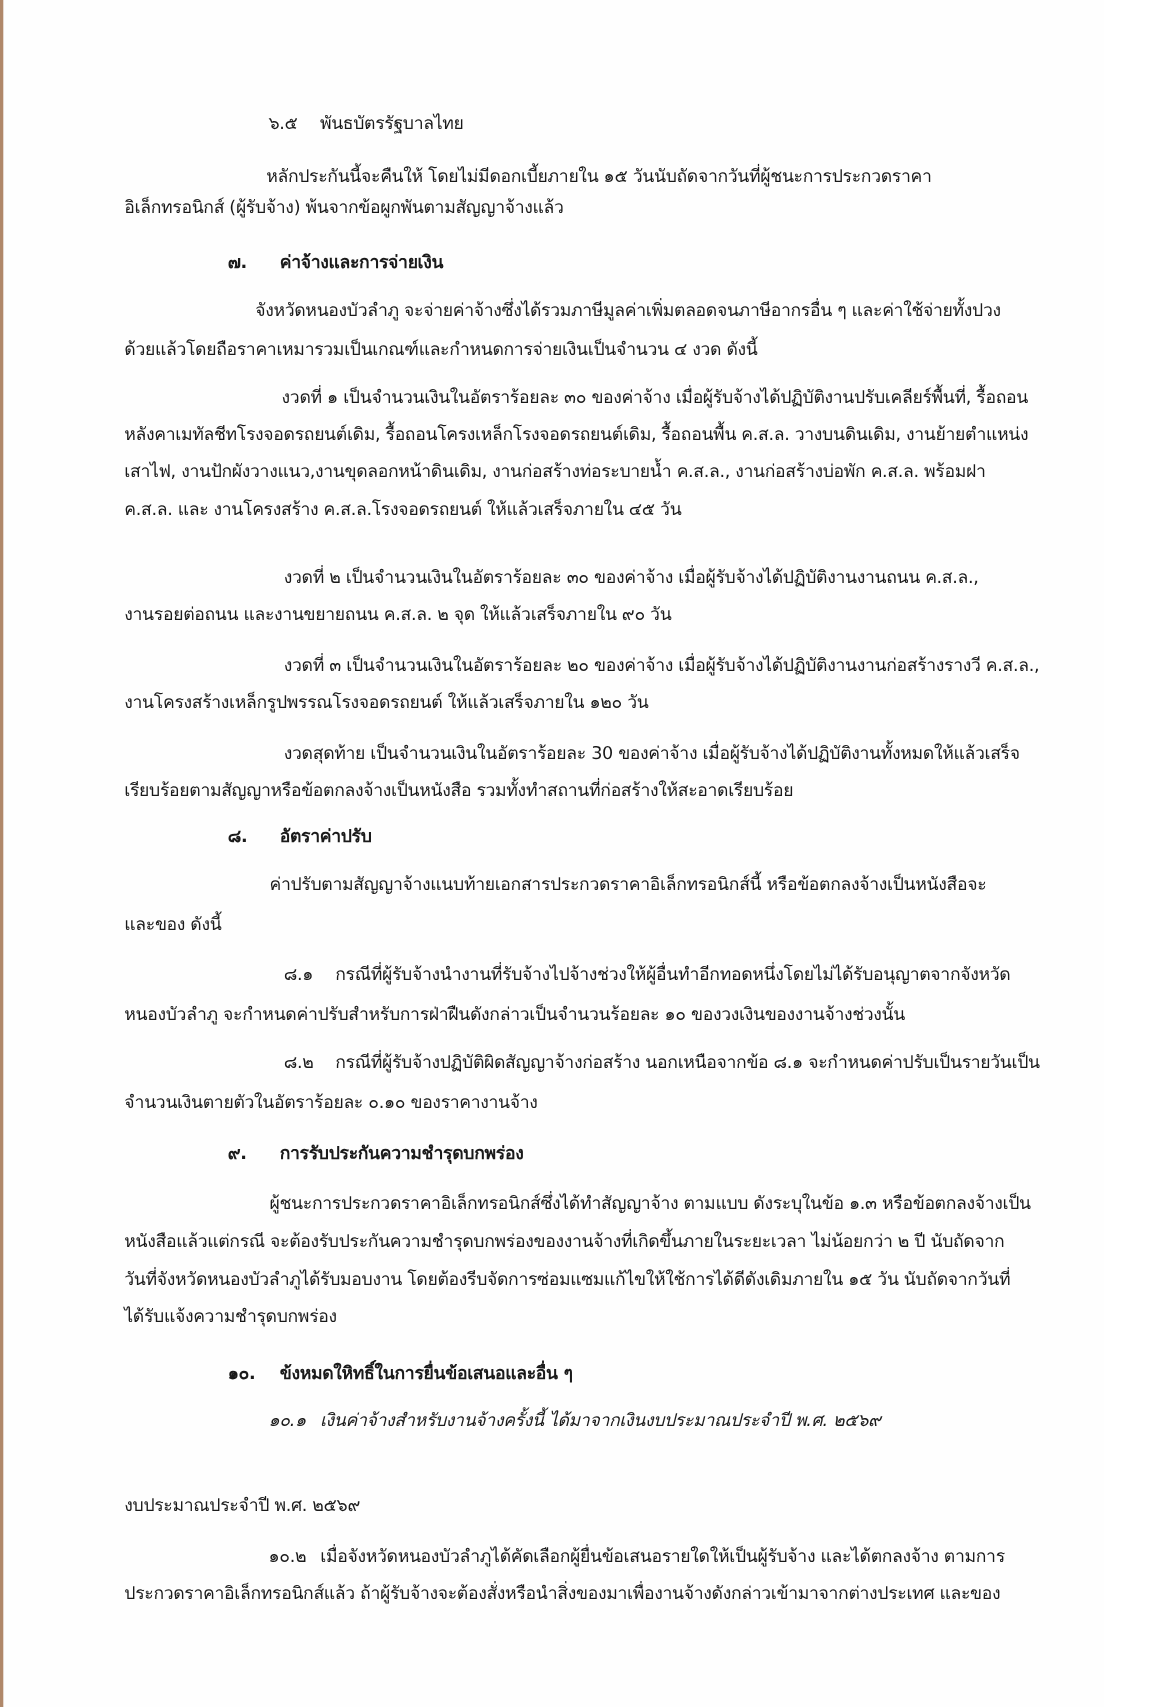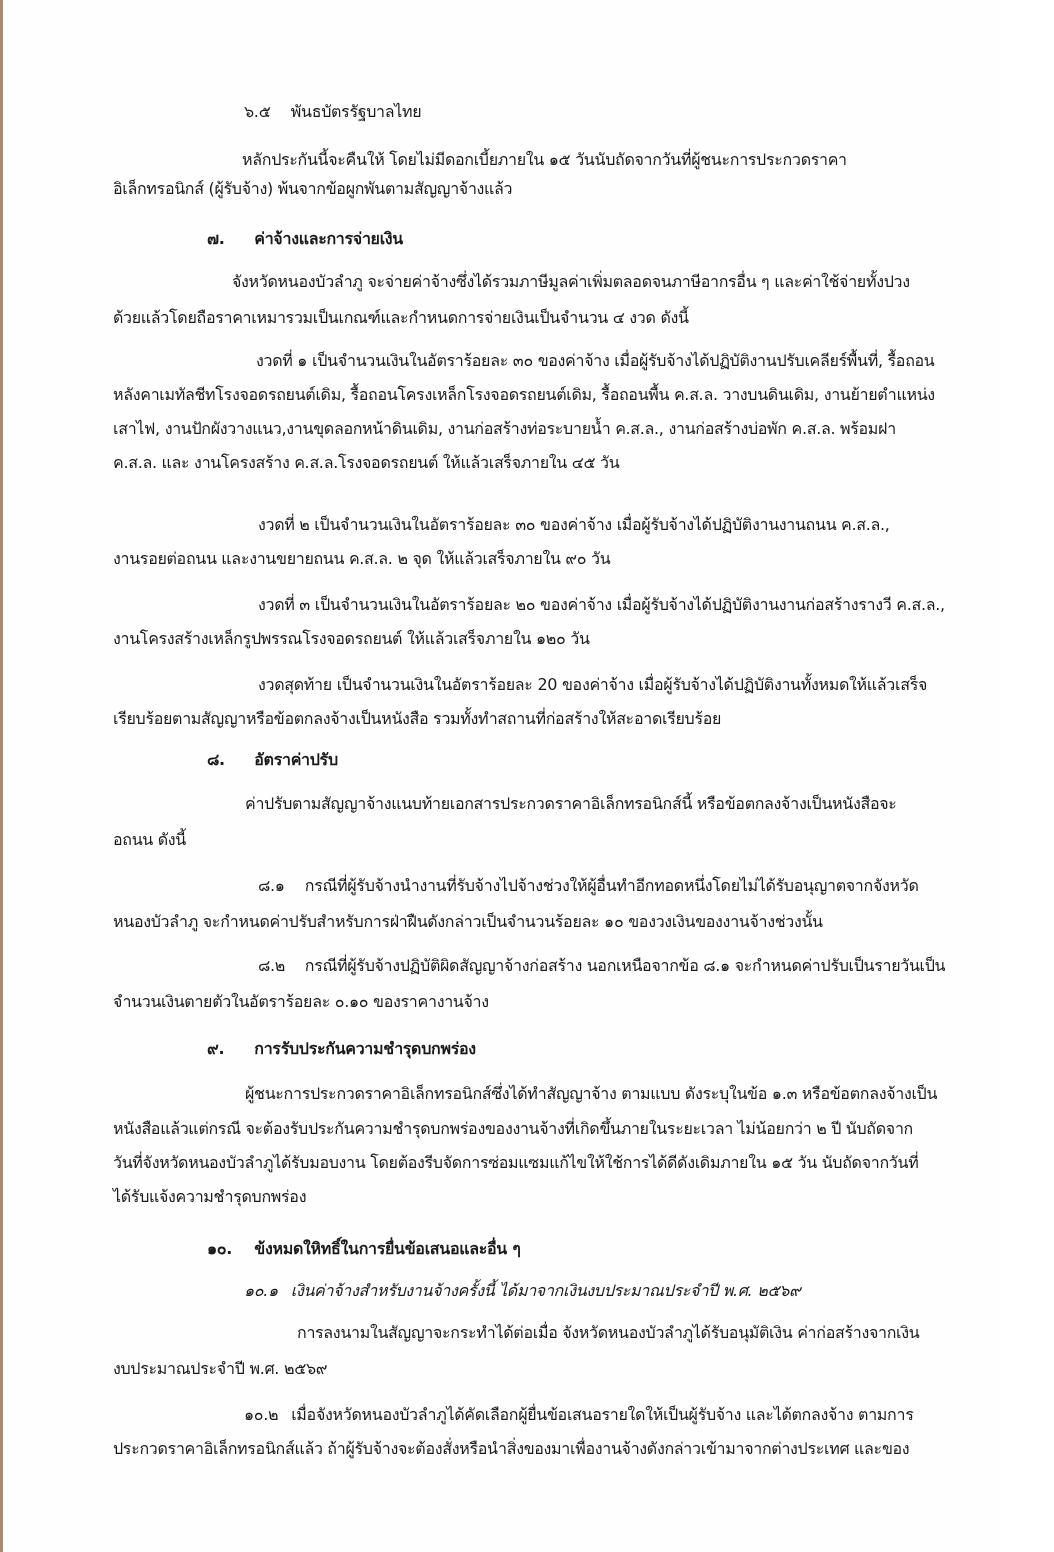--- a/index.html
+++ b/index.html
@@ -37,30 +37,30 @@
   <div class="line" style="left:113px; top:384px;">หลังคาเมทัลชีทโรงจอดรถยนต์เดิม, รื้อถอนโครงเหล็กโรงจอดรถยนต์เดิม, รื้อถอนพื้น ค.ส.ล. วางบนดินเดิม, งานย้ายตำแหน่ง</div>
   <div class="line" style="left:113px; top:418px;">เสาไฟ, งานปักผังวางแนว,งานขุดลอกหน้าดินเดิม, งานก่อสร้างท่อระบายน้ำ ค.ส.ล., งานก่อสร้างบ่อพัก ค.ส.ล. พร้อมฝา</div>
   <div class="line" style="left:113px; top:452px;">ค.ส.ล. และ งานโครงสร้าง ค.ส.ล.โรงจอดรถยนต์ ให้แล้วเสร็จภายใน ๔๕ วัน</div>
 
   <div class="line" style="left:258px; top:514px;">งวดที่ ๒ เป็นจำนวนเงินในอัตราร้อยละ ๓๐ ของค่าจ้าง เมื่อผู้รับจ้างได้ปฏิบัติงานงานถนน ค.ส.ล.,</div>
   <div class="line" style="left:113px; top:548px;">งานรอยต่อถนน และงานขยายถนน ค.ส.ล. ๒ จุด ให้แล้วเสร็จภายใน ๙๐ วัน</div>
 
   <div class="line" style="left:258px; top:594px;">งวดที่ ๓ เป็นจำนวนเงินในอัตราร้อยละ ๒๐ ของค่าจ้าง เมื่อผู้รับจ้างได้ปฏิบัติงานงานก่อสร้างรางวี ค.ส.ล.,</div>
   <div class="line" style="left:113px; top:628px;">งานโครงสร้างเหล็กรูปพรรณโรงจอดรถยนต์ ให้แล้วเสร็จภายใน ๑๒๐ วัน</div>
 
-  <div class="line" style="left:258px; top:674px;">งวดสุดท้าย เป็นจำนวนเงินในอัตราร้อยละ 20 ของค่าจ้าง เมื่อผู้รับจ้างได้ปฏิบัติงานทั้งหมดให้แล้วเสร็จ</div>
+  <div class="line" style="left:258px; top:674px;">งวดสุดท้าย เป็นจำนวนเงินในอัตราร้อยละ 30 ของค่าจ้าง เมื่อผู้รับจ้างได้ปฏิบัติงานทั้งหมดให้แล้วเสร็จ</div>
   <div class="line" style="left:113px; top:708px;">เรียบร้อยตามสัญญาหรือข้อตกลงจ้างเป็นหนังสือ รวมทั้งทำสถานที่ก่อสร้างให้สะอาดเรียบร้อย</div>
 
   <div class="line bold" style="left:196px; top:749px;">
     <span class="num">๘.</span>
     <span>อัตราค่าปรับ</span>
   </div>
 
   <div class="line" style="left:245px; top:793px;">ค่าปรับตามสัญญาจ้างแนบท้ายเอกสารประกวดราคาอิเล็กทรอนิกส์นี้ หรือข้อตกลงจ้างเป็นหนังสือจะ</div>
-  <div class="line" style="left:113px; top:829px;">อถนน ดังนี้</div>
+  <div class="line" style="left:113px; top:829px;">และของ ดังนี้</div>
 
   <div class="line" style="left:258px; top:875px;">
     <span class="num">๘.๑</span>
     <span>กรณีที่ผู้รับจ้างนำงานที่รับจ้างไปจ้างช่วงให้ผู้อื่นทำอีกทอดหนึ่งโดยไม่ได้รับอนุญาตจากจังหวัด</span>
   </div>
   <div class="line" style="left:113px; top:911px;">หนองบัวลำภู จะกำหนดค่าปรับสำหรับการฝ่าฝืนดังกล่าวเป็นจำนวนร้อยละ ๑๐ ของวงเงินของงานจ้างช่วงนั้น</div>
 
   <div class="line" style="left:258px; top:955px;">
     <span class="num">๘.๒</span>
     <span>กรณีที่ผู้รับจ้างปฏิบัติผิดสัญญาจ้างก่อสร้าง นอกเหนือจากข้อ ๘.๑ จะกำหนดค่าปรับเป็นรายวันเป็น</span>
@@ -80,21 +80,20 @@
   <div class="line bold" style="left:196px; top:1238px;">
     <span class="num">๑๐.</span>
     <span>ข้งหมดใหิทธิ์ในการยื่นข้อเสนอและอื่น ๆ</span>
   </div>
 
   <div class="line" style="left:244px; top:1280px;font-style:italic;">
     <span class="num">๑๐.๑</span>
     <span>เงินค่าจ้างสำหรับงานจ้างครั้งนี้ ได้มาจากเงินงบประมาณประจำปี พ.ศ. ๒๕๖๙</span>
   </div>
 
-  <div class="line" style="left:297px; top:1322px;">การลงนามในสัญญาจะกระทำได้ต่อเมื่อ จังหวัดหนองบัวลำภูได้รับอนุมัติเงิน ค่าก่อสร้างจากเงิน</div>
   <div class="line" style="left:113px; top:1358px;">งบประมาณประจำปี พ.ศ. ๒๕๖๙</div>
 
   <div class="line" style="left:244px; top:1404px;">
     <span class="num">๑๐.๒</span>
     <span>เมื่อจังหวัดหนองบัวลำภูได้คัดเลือกผู้ยื่นข้อเสนอรายใดให้เป็นผู้รับจ้าง และได้ตกลงจ้าง ตามการ</span>
   </div>
   <div class="line" style="left:113px; top:1438px;">ประกวดราคาอิเล็กทรอนิกส์แล้ว ถ้าผู้รับจ้างจะต้องสั่งหรือนำสิ่งของมาเพื่องานจ้างดังกล่าวเข้ามาจากต่างประเทศ และของ</div>
 </div>
 
 </body></html>

